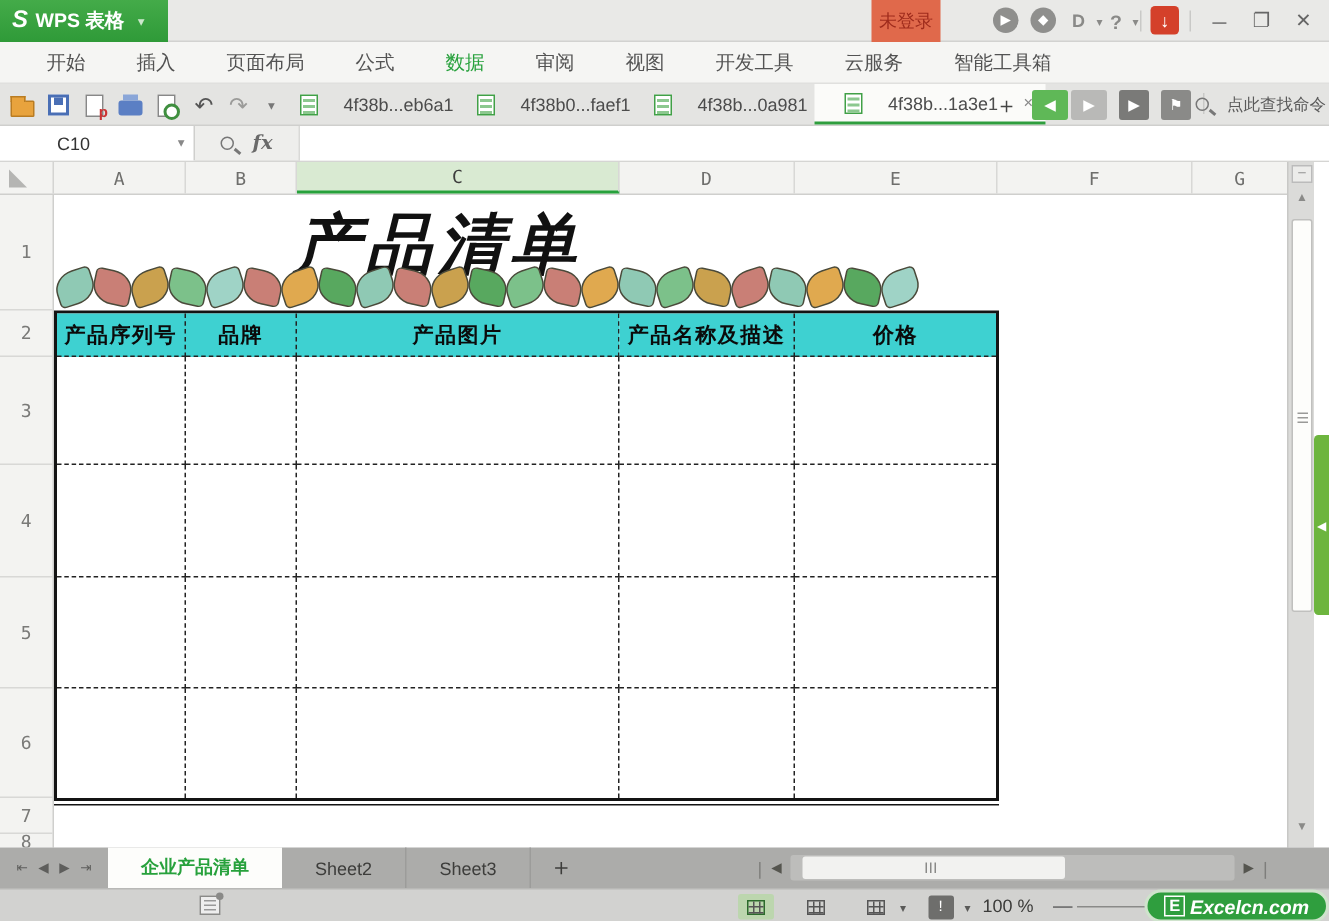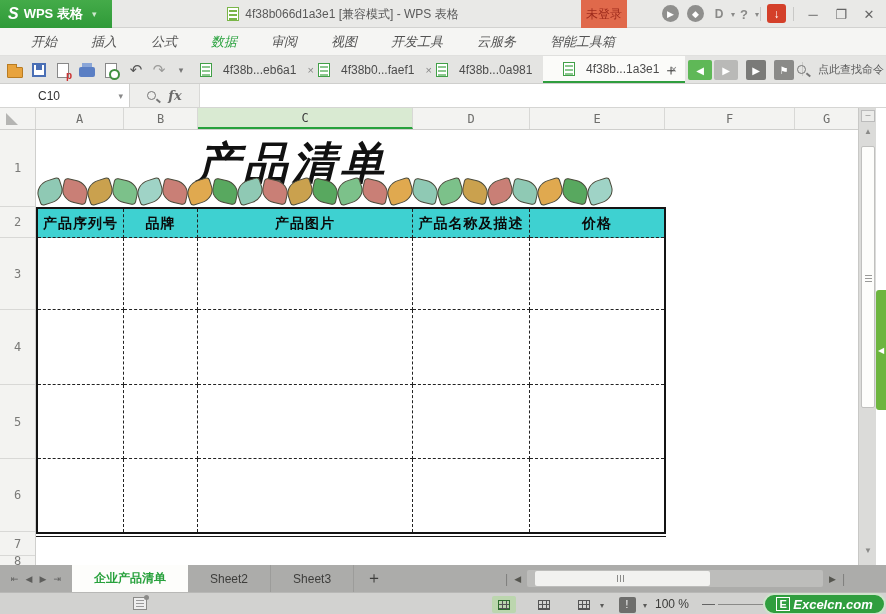--- a/index.html
+++ b/index.html
@@ -24,39 +24,39 @@
   .tb-ico { position:absolute; top:5px; width:18px; height:18px; display:flex; align-items:center;
     justify-content:center; color:#8a8a88; font-size:12px; cursor:pointer; }
   .circle-ico { background:#8f8f8d; border-radius:50%; color:#fff; font-size:9px; width:17px; height:17px; }
   .dl-ico { background:#d4402a; border-radius:3px; color:#fff; width:19px; height:19px; font-weight:bold; font-size:12px; }
   .vsep { position:absolute; top:7px; width:1px; height:14px; background:#c9c9c7; }
   .winctl { position:absolute; top:0; height:28px; width:26px; display:flex; align-items:center; justify-content:center;
     color:#666; font-size:13px; cursor:pointer; }
 
   
   .menubar { left:0; top:28px; width:886px; height:28px; background:#f5f5f3; border-bottom:1px solid #e0e0de;
-    display:flex; align-items:center; padding-left:14px;font-style:italic; }
+    display:flex; align-items:center; padding-left:14px; }
   .menu-item { padding:0 17px; font-size:13px; color:#535353; height:28px; line-height:28px; cursor:pointer; }
   .menu-item.active { color:#27a13c; }
 
   
   .doctabs { left:0; top:56px; width:886px; height:28px; background:#e4e4e2; border-bottom:1px solid #cfcfcd; }
   .qicon { position:absolute; top:5px; width:18px; height:18px; cursor:pointer; display:flex; align-items:center; justify-content:center; }
   .i-folder { width:16px; height:11px; background:#e8a33d; border:1px solid #b97c22; border-radius:1px; position:relative; margin-top:4px;}
   .i-folder::before { content:""; position:absolute; left:-1px; top:-4px; width:8px; height:3px; background:#e8a33d; border:1px solid #b97c22; border-bottom:none; }
   .i-save { width:14px; height:14px; border:2px solid #4a6fb5; background:#fff; position:relative; }
   .i-save::before { content:""; position:absolute; left:2px; top:0; width:6px; height:5px; background:#4a6fb5; }
   .i-doc { width:12px; height:15px; border:1px solid #888; background:#fff; position:relative; }
   .i-doc.pdf::after { content:"p"; position:absolute; right:-4px; bottom:-4px; color:#c33; font-weight:bold; font-size:10px; }
   .i-doc.prev::after { content:""; position:absolute; right:-4px; bottom:-3px; width:7px; height:7px; border:2px solid #3f8f3f; border-radius:50%; background:#fff; }
   .i-print { width:16px; height:10px; background:#5b7fc4; border-radius:2px; position:relative; margin-top:4px; }
   .i-print::before { content:""; position:absolute; left:3px; top:-4px; width:10px; height:4px; background:#8aa6d8; }
   .undo { color:#555; font-size:15px; } .redo { color:#9b9b99; font-size:15px; }
   .qcaret { color:#777; font-size:9px; }
-  .ftab { position:absolute; top:0; height:27px; display:flex; align-items:center; gap:11px; padding:0 8px;
+  .ftab { position:absolute; top:0; height:27px; display:flex; align-items:center; gap:17px; padding:0 8px;
     font-size:12px; color:#4c4c4c; cursor:pointer; }
   .ftab .sheet-ico { width:12px; height:14px; background:#fff; border:1px solid #41a047; position:relative; }
   .ftab .sheet-ico::before { content:""; position:absolute; left:1px; top:2px; width:8px; height:2px; background:#8cc88f; box-shadow:0 4px 0 #8cc88f, 0 8px 0 #8cc88f; }
   .ftab .x { color:#888; font-size:11px; }
   .ftab.active { background:#fbfbf9; border-bottom:2px solid #2f9e3e; }
   .sq-btn { position:absolute; top:4px; width:24px; height:20px; display:flex; align-items:center; justify-content:center;
     border-radius:2px; font-size:10px; color:#fff; cursor:pointer; }
   .find-wrap { position:absolute; right:2px; top:0; height:27px; display:flex; align-items:center; gap:12px; color:#5a5a5a; font-size:11px; }
 
   .mag { width:9px; height:9px; border:1.5px solid #777; border-radius:50%; position:relative; display:inline-block; }
@@ -145,42 +145,39 @@
 <body>
 
 <div class="screen">
 
   <div class="abs titlebar">
     <div class="app-badge">
       <span class="app-s">S</span>
       <span>WPS 表格</span>
       <span class="app-caret">▾</span>
     </div>
-    <div class="doc-title">
-      <span class="doc-ico"></span>
-      <span>4f38b066d1a3e1 [兼容模式] - WPS 表格</span>
-    </div>
     <button class="login-btn">未登录</button>
     <span class="tb-ico circle-ico" style="left:662px;">▶</span>
     <span class="tb-ico circle-ico" style="left:687px;">◆</span>
     <span class="tb-ico" style="left:710px;font-weight:bold;">D</span>
     <span class="tb-ico" style="left:724px;font-size:8px;">▾</span>
     <span class="tb-ico" style="left:735px;font-weight:bold;font-size:13px;">?</span>
     <span class="tb-ico" style="left:748px;font-size:8px;">▾</span>
     <span class="vsep" style="left:760px;"></span>
     <span class="tb-ico dl-ico" style="left:767px;top:4px;">↓</span>
     <span class="vsep" style="left:793px;"></span>
     <span class="winctl" style="left:800px;">─</span>
     <span class="winctl" style="left:828px;">❐</span>
     <span class="winctl" style="left:856px;">✕</span>
   </div>
 
   <div class="abs menubar">
     <span class="menu-item">开始</span>
     <span class="menu-item">插入</span>
+    <span class="menu-item">页面布局</span>
     <span class="menu-item">公式</span>
     <span class="menu-item active">数据</span>
     <span class="menu-item">审阅</span>
     <span class="menu-item">视图</span>
     <span class="menu-item">开发工具</span>
     <span class="menu-item">云服务</span>
     <span class="menu-item">智能工具箱</span>
   </div>
 
   <div class="abs doctabs">

